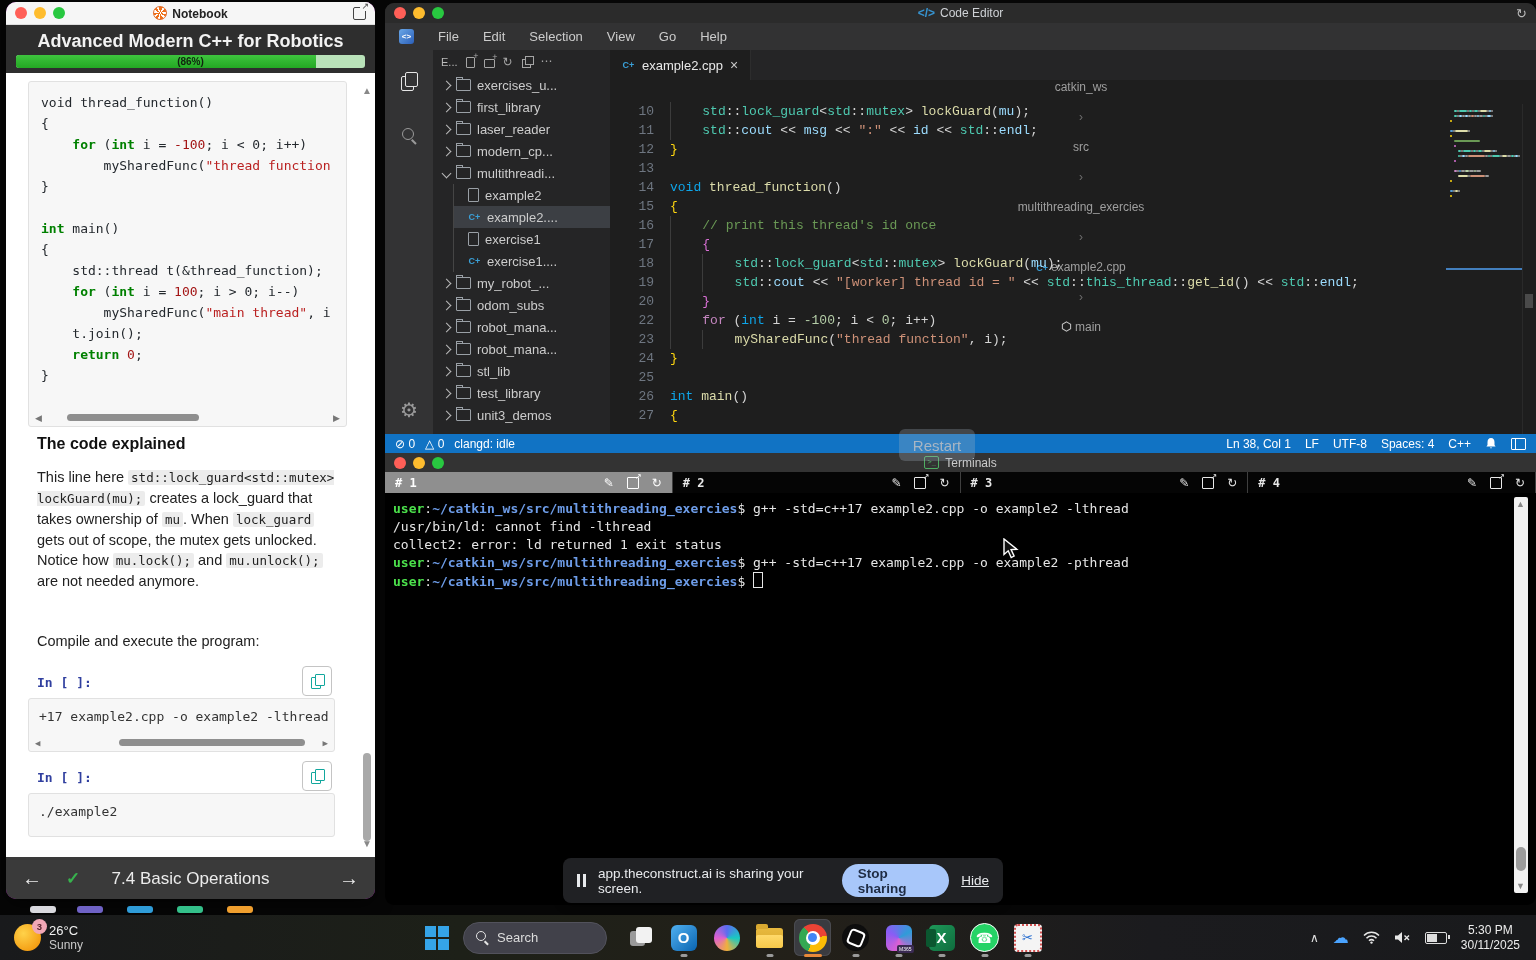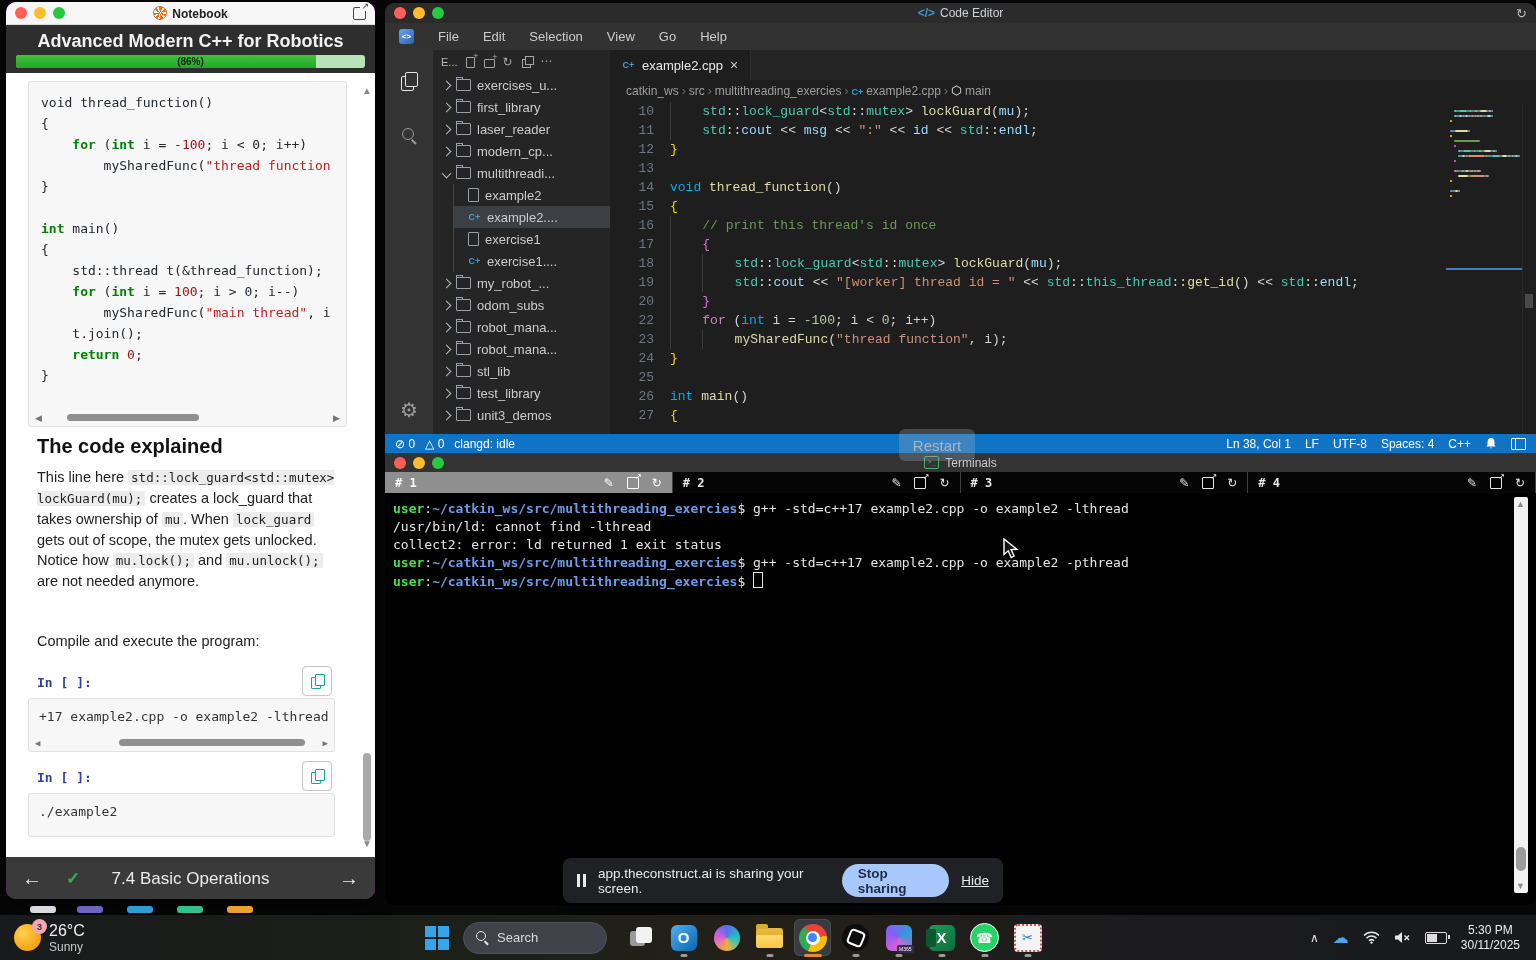--- a/index.html
+++ b/index.html
@@ -27,21 +27,21 @@
   .nb-progress-label{position:absolute;left:0;right:0;top:0;text-align:center;font-size:10px;font-weight:bold;color:#10240f;line-height:13px;}
   .nb-body{position:relative;height:784px;background:#fff;overflow:hidden;}
   .nb-codeblock{position:absolute;left:22px;top:8px;width:305px;background:#f7f7f7;border:1px solid #e1e1e1;border-radius:3px;
                 padding:10px 0 16px 12px;overflow:hidden;}
   .nbline{font-family:"DejaVu Sans Mono",monospace;font-size:13px;line-height:21px;white-space:pre;color:#24292e;}
   .nb-p{color:#24292e}.nb-k{color:#008000;font-weight:bold}.nb-s{color:#ba2121}.nb-n{color:#a31515}
   .hscroll{position:absolute;left:4px;right:4px;bottom:3px;height:10px;}
   .hscroll .la,.hscroll .ra{position:absolute;top:0;font-size:9px;color:#777;line-height:10px;}
   .hscroll .la{left:2px}.hscroll .ra{right:2px}
   .hscroll .thumb{position:absolute;top:1px;height:7px;border-radius:4px;background:#8f8f8f;}
-  .nb-heading{position:absolute;left:31px;font-size:20px;font-weight:bold;color:#111;}
+  .nb-heading{position:absolute;left:31px;font-size:16px;font-weight:bold;color:#111;}
   .nb-par{position:absolute;left:31px;width:300px;font-size:14.5px;line-height:20px;color:#212121;}
   .chip{font-family:"DejaVu Sans Mono",monospace;font-size:12.5px;background:#ececec;padding:0 3px;border-radius:2px;color:#222;}
   .nb-compile{position:absolute;left:31px;font-size:14.5px;color:#212121;}
   .cell-label{position:absolute;left:31px;font-family:"DejaVu Sans Mono",monospace;font-size:13px;font-weight:bold;color:#303f9f;}
   .copy-btn{position:absolute;width:28px;height:28px;background:#fff;border:1px solid #c4c4c4;border-radius:4px;display:flex;align-items:center;justify-content:center;}
   .copy-glyph{position:relative;width:12px;height:14px;}
   .copy-glyph::before{content:"";position:absolute;left:0;top:3px;width:8px;height:10px;border:1.6px solid #12a79d;border-radius:1px;background:#fff;}
   .copy-glyph::after{content:"";position:absolute;left:4px;top:0;width:8px;height:10px;border:1.6px solid #12a79d;border-radius:1px;background:#fff;}
   .nb-cell{position:absolute;left:22px;width:305px;background:#f7f7f7;border:1px solid #e1e1e1;border-radius:3px;
            font-family:"DejaVu Sans Mono",monospace;font-size:13px;color:#333;overflow:hidden;}
@@ -95,21 +95,21 @@
   .tico-folder::before{content:"";position:absolute;left:-1px;top:-3px;width:5px;height:2px;border:1.2px solid #9aa0a6;border-bottom:none;}
   .tico-file{width:9px;height:12px;border:1.2px solid #9aa0a6;border-radius:1px;flex:none;}
   .tico-cpp{font-size:9px;font-weight:bold;color:#3aa0d8;flex:none;width:13px;text-align:center;}
   .tgroup{margin-left:20px;border-left:1px solid #454545;}
   .tgroup .trow{padding-left:14px;}
   .epane{flex:1;position:relative;background:#1e1e1e;overflow:hidden;}
   .tabbar{height:30px;background:#252526;display:flex;}
   .etab{display:flex;align-items:center;gap:7px;background:#1e1e1e;padding:0 12px;border-right:1px solid #2d2d2d;}
   .etab .lbl{font-size:13px;color:#e8e8e8;}
   .etab .close{font-size:14px;color:#c9c9c9;}
-  .crumbs{height:22px;display:flex;align-items:center;gap:3px;padding-left:16px;font-size:12px;color:#9f9f9f;white-space:nowrap;}
+  .crumbs{height:22px;display:flex;align-items:center;gap:16px;padding-left:16px;font-size:12px;color:#9f9f9f;white-space:nowrap;flex-direction:column;}
   .crumbs .sep{color:#6d6d6d;font-size:12px;}
   .hexico{width:11px;height:11px;}
   .codearea{position:relative;height:332px;overflow:hidden;}
   .ed-row{display:flex;height:19px;line-height:19px;font-family:Liberation Mono, monospace;font-size:13px;white-space:pre;}
   .ed-gutter{width:44px;text-align:right;padding-right:16px;color:#6e7681;flex:none;}
   .guide{display:inline-block;width:31.3px;height:19px;border-left:1px solid #3c3c3c;vertical-align:top;}
   .ed-o{color:#d4d4d4}.ed-t{color:#4ec9b0}.ed-f{color:#dcdcaa}.ed-v{color:#9cdcfe}.ed-s{color:#ce9178}
   .ed-n{color:#b5cea8}.ed-m{color:#6a9955}.ed-k{color:#0ea5e9}.ed-c{color:#c586c0}.ed-b{color:#ffd710}.ed-b2{color:#da70d6}
   .minimap{position:absolute;right:16px;top:60px;width:70px;}
   .mini-row{height:3px;margin-bottom:2px;display:flex;}
@@ -159,21 +159,21 @@
   .peek{position:absolute;top:906px;height:7px;border-radius:3px;z-index:3;}
 
   
   .taskbar{position:absolute;left:0;top:915px;width:1536px;height:45px;z-index:20;
            background:linear-gradient(90deg,#191a1c 0%,#1d2018 30%,#232019 52%,#1b1b1e 75%,#191a1c 100%);
            display:flex;align-items:center;}
   .weather{display:flex;align-items:center;gap:8px;margin-left:14px;}
   .sun{position:relative;width:27px;height:27px;border-radius:50%;background:radial-gradient(circle at 35% 35%,#ffd24a,#f08c00);}
   .sun .badge{position:absolute;top:-5px;right:-6px;width:15px;height:15px;border-radius:50%;background:#f2a7b6;color:#59262f;
               font-size:9.5px;font-weight:bold;display:flex;align-items:center;justify-content:center;}
-  .wx-temp{color:#f0f0f0;font-size:16px;}
+  .wx-temp{color:#f0f0f0;font-size:13px;}
   .wx-cond{color:#c9c9c9;font-size:12px;}
   .tb-center{position:absolute;left:420px;display:flex;align-items:center;gap:9px;}
   .start{width:34px;height:34px;display:flex;align-items:center;justify-content:center;}
   .start-logo{display:grid;grid-template-columns:11px 11px;grid-template-rows:11px 11px;gap:2px;}
   .start-logo i{background:#35a4e8;display:block;}
   .searchpill{width:118px;height:30px;border-radius:16px;background:#41414a;border:1px solid #52525c;display:flex;align-items:center;gap:8px;padding:0 12px;}
   .mag{position:relative;width:13px;height:13px;flex:none;}
   .mag::before{content:"";position:absolute;left:0;top:0;width:8px;height:8px;border:1.6px solid #e4e4e4;border-radius:50%;}
   .mag::after{content:"";position:absolute;right:0;bottom:0;width:5px;height:1.6px;background:#e4e4e4;transform:rotate(45deg);}
   .searchpill span{color:#dcdcdc;font-size:13px;}

